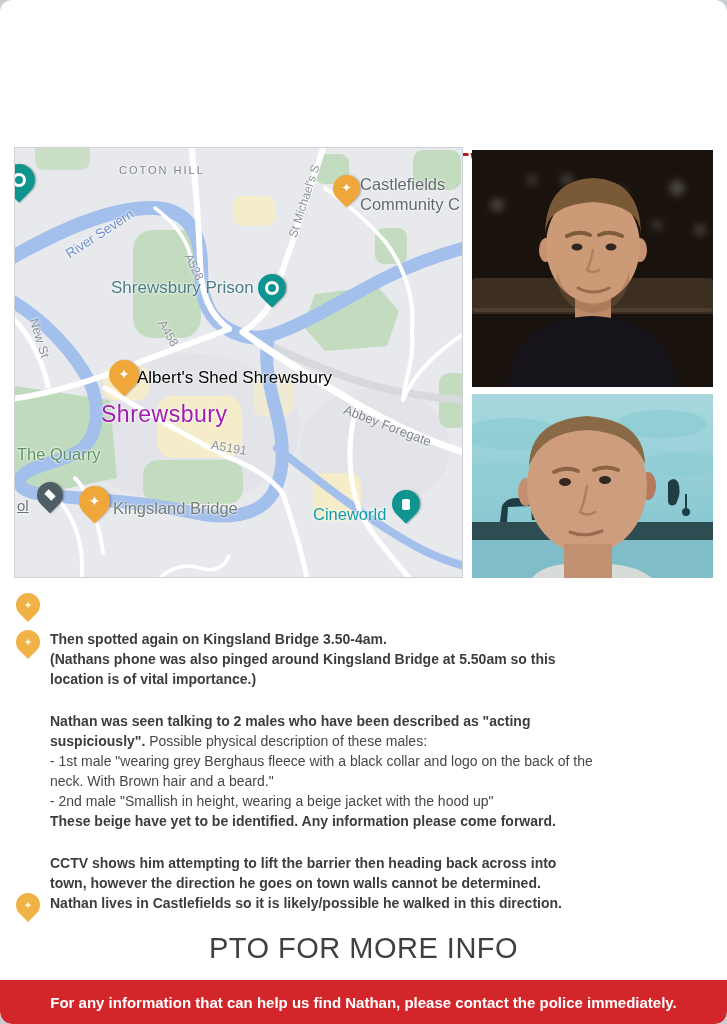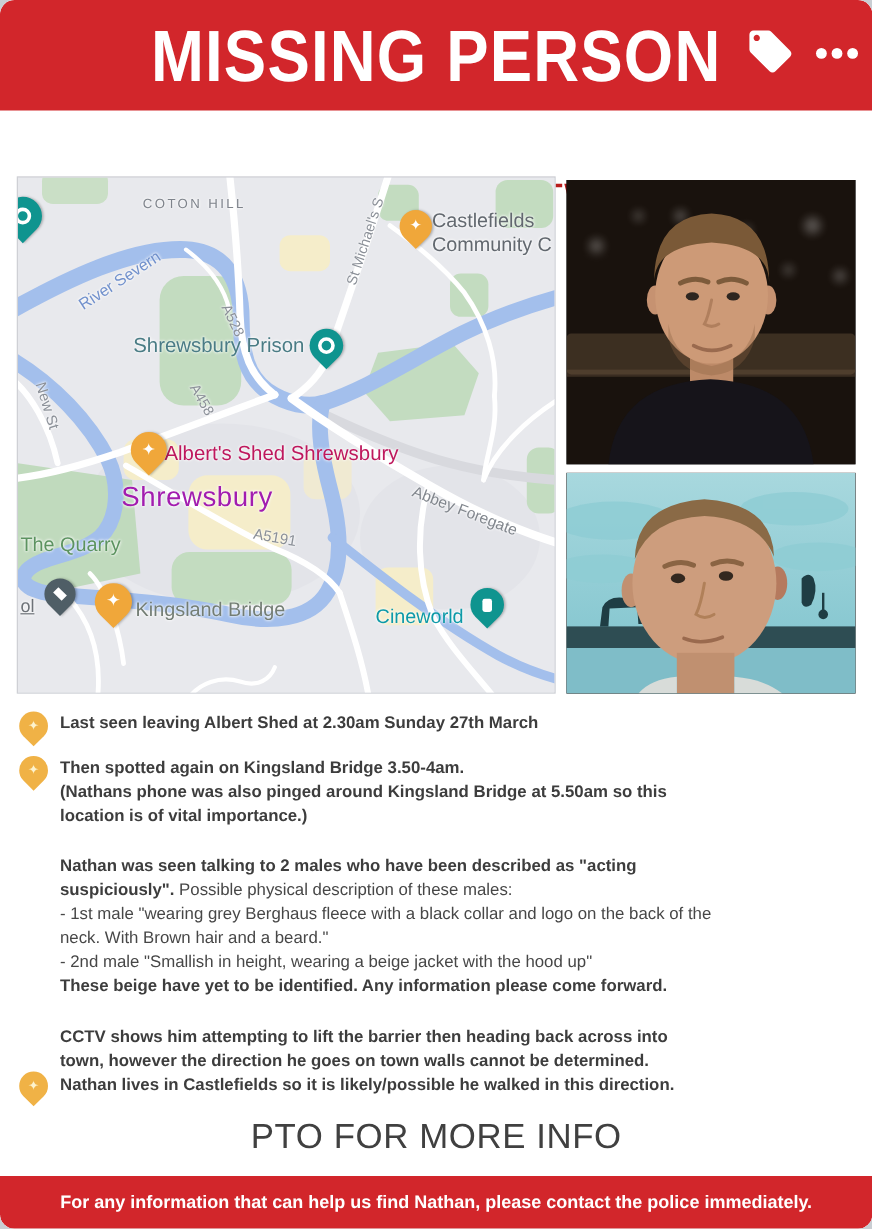--- a/index.html
+++ b/index.html
@@ -25,21 +25,21 @@
   .mlbl{position:absolute;color:#6a6f77;font-size:16.5px;white-space:pre;line-height:20px;
     text-shadow:0 0 2px #fff,0 0 3px #fff;}
   .pre{white-space:pre-line;}
   .lbl-coton{left:104px;top:12px;font-size:11px;letter-spacing:2px;color:#7e838b;}
   .lbl-river{left:46px;top:76px;transform:rotate(-33deg);color:#7291cc;font-size:13.5px;}
   .lbl-stm{left:268px;top:86px;transform:rotate(-72deg);transform-origin:0 0;font-size:12px;color:#8b9098;}
   .lbl-castle{left:345px;top:26px;color:#62686f;}
   .lbl-a528{left:182px;top:102px;transform:rotate(64deg);transform-origin:0 0;font-size:12px;color:#8b9098;}
   .lbl-prison{left:96px;top:130px;font-size:17px;color:#4a7c85;}
   .lbl-a458{left:155px;top:168px;transform:rotate(60deg);transform-origin:0 0;font-size:12px;color:#8b9098;}
-  .lbl-alberts{left:122px;top:220px;font-size:17px;color:#be185d;}
+  .lbl-alberts{left:122px;top:220px;font-size:17px;color:#000000;}
   .lbl-city{left:86px;top:256px;font-size:23px;color:#a21caf;letter-spacing:.5px;}
   .lbl-quarry{left:2px;top:296px;color:#5c9360;}
   .lbl-a5191{left:196px;top:290px;transform:rotate(10deg);font-size:12.5px;color:#8b9098;}
   .lbl-abbey{left:326px;top:268px;transform:rotate(21deg);font-size:13px;color:#81868d;}
   .lbl-newst{left:28px;top:168px;transform:rotate(73deg);transform-origin:0 0;font-size:12.5px;color:#8b9098;}
   .lbl-school{left:2px;top:348px;font-size:15px;color:#6d7278;text-decoration:underline;}
   .lbl-kings{left:98px;top:350px;color:#737d74;text-align:right;}
   .lbl-cine{left:298px;top:356px;color:#0e9aa8;}
 
   .pin{position:absolute;width:var(--s);height:var(--s);border-radius:50% 50% 50% 0;
@@ -80,31 +80,20 @@
   .pto{position:absolute;left:0;right:0;top:932px;text-align:center;color:#404040;
     font-size:29px;font-weight:400;letter-spacing:.5px;}
   .ftr{position:absolute;left:0;right:0;bottom:0;height:44px;background:#d2262b;border-radius:0 0 12px 12px;
     display:flex;align-items:center;justify-content:center;color:#fff;font-size:15px;font-weight:700;}
 </style>
 </head>
 <body>
 
 <div class="page">
 
-  <div class="hdr">
-    <div class="hdr-title">MISSING PERSON</div>
-    <svg class="tagicon" viewBox="0 0 24 24">
-      <path fill="#ffffff" d="M21.4 11.6l-9-9C12 2.2 11.5 2 11 2H4c-1.1 0-2 .9-2 2v7c0 .5.2 1 .6 1.4l9 9c.8.8 2 .8 2.8 0l7-7c.8-.8.8-2 0-2.8zM5.5 7C4.7 7 4 6.3 4 5.5S4.7 4 5.5 4 7 4.7 7 5.5 6.3 7 5.5 7z"></path>
-    </svg>
-    <div class="mdots">
-        <i></i>
-        <i></i>
-        <i></i>
-      </div>
-  </div>
 
   <div class="subtitle">HELP BRING NATHAN FLEETWOOD HOME!</div>
 
   <div class="map">
     <svg class="map-svg" width="449" height="431" viewBox="0 0 449 431">
       <rect width="449" height="431" fill="#e8e9ed"></rect>
       <ellipse cx="170" cy="280" rx="115" ry="75" fill="#e3e4e9"></ellipse>
       <ellipse cx="360" cy="300" rx="75" ry="60" fill="#e3e4e9"></ellipse>
       <rect x="20" y="-6" width="55" height="28" rx="9" fill="#cadfc6"></rect>
       <rect x="118" y="82" width="68" height="108" rx="20" fill="#c3dcc0"></rect>
@@ -265,21 +254,20 @@
       <path d="M60 184 Q70 172 92 170 L92 184 Z" fill="#d8dcd9"></path>
       <path d="M140 170 Q165 172 180 184 L140 184 Z" fill="#d8dcd9"></path>
     </svg>
   </div>
 
   <div class="details">
     <div class="brow">
       <div class="bpin">
           <span>✦</span>
         </div>
-      <div class="btxt">Last seen leaving Albert Shed at 2.30am Sunday 27th March</div>
     </div>
     <div class="brow">
       <div class="bpin">
           <span>✦</span>
         </div>
       <div class="btxt pre">Then spotted again on Kingsland Bridge 3.50-4am.
 (Nathans phone was also pinged around Kingsland Bridge at 5.50am so this
 location is of vital importance.)</div>
     </div>
     <p class="para2 pre"><b>Nathan was seen talking to 2 males who have been described as "acting

